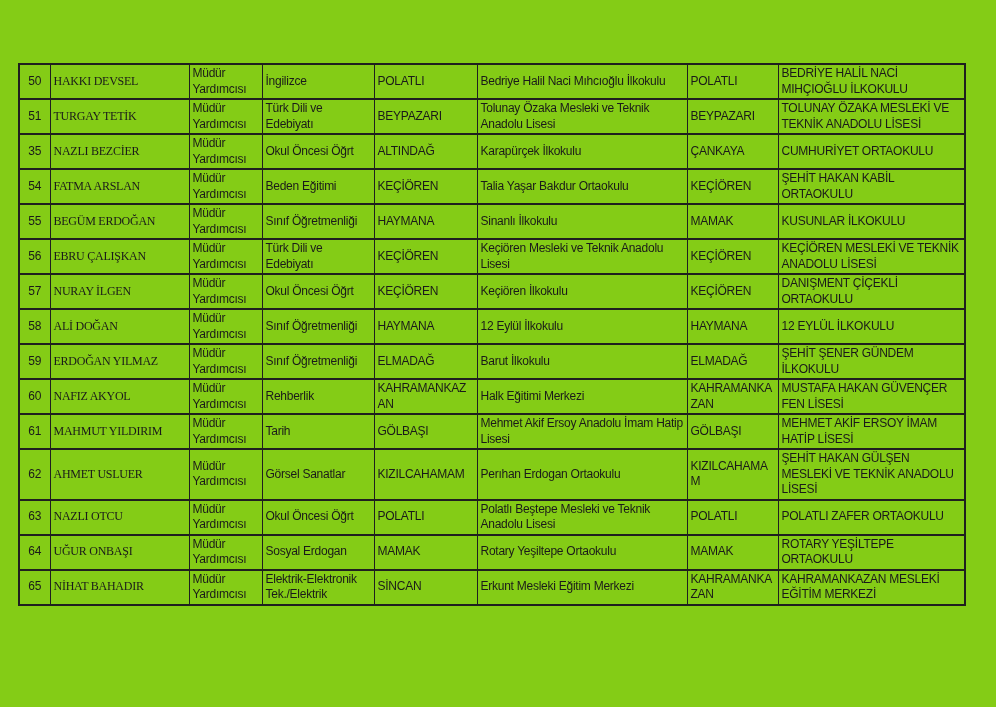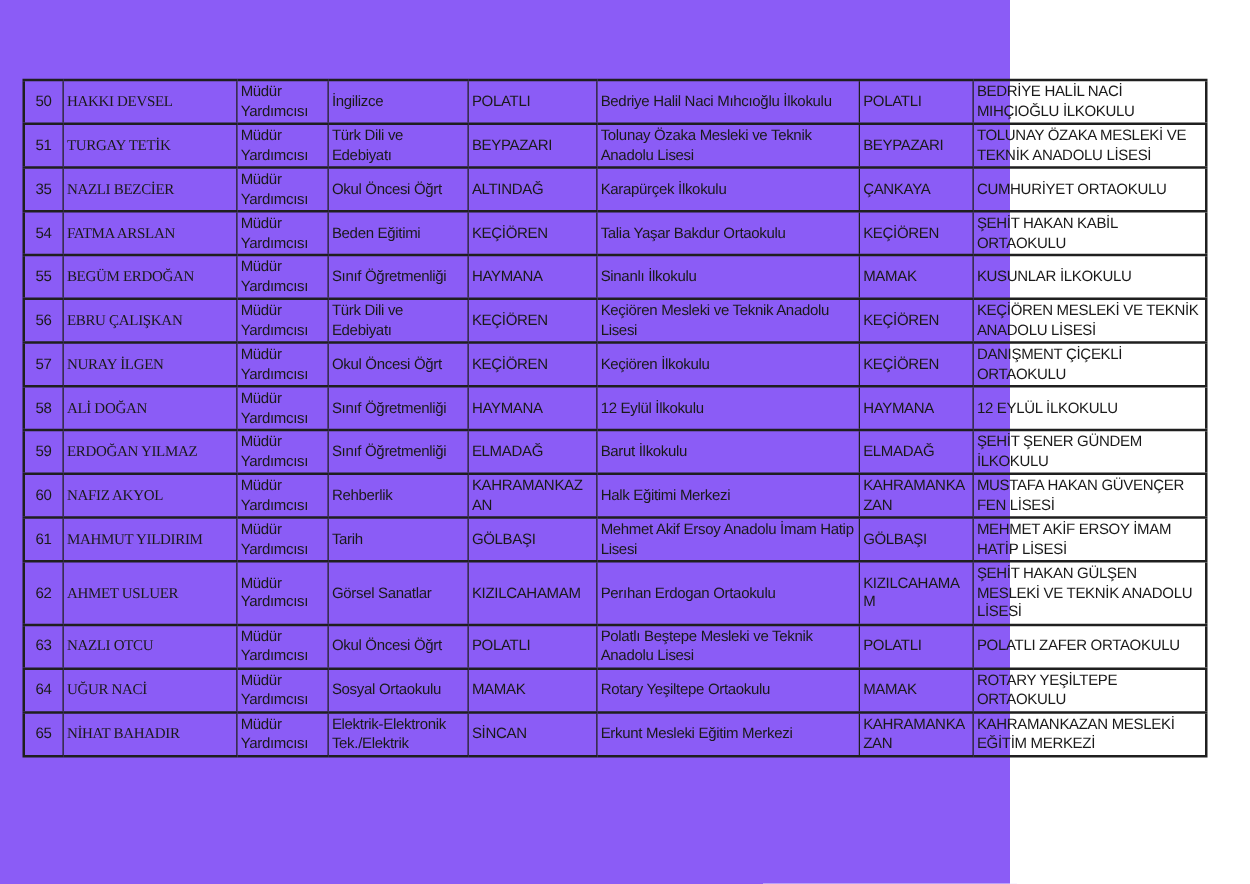--- a/index.html
+++ b/index.html
@@ -9,23 +9,23 @@
   }
   body {
     width: 1000px;
     height: 707px;
     font-family: "Liberation Sans", sans-serif;
     color: #1a1a1a;
     overflow: hidden;
   }
   .page {
     position: relative;
-    width: 808px;
+    width: 996px;
     height: 707px;
-    background: #8b5cf6;
+    background: #84cc16;
   }
   table.assignments {
     position: absolute;
     left: 18px;
     top: 63px;
     border-collapse: collapse;
     table-layout: fixed;
     width: 946px;
     border: 2px solid #1f1f1f;
   }
@@ -198,23 +198,23 @@
     <td class="c-name">NAZLI OTCU</td>
     <td class="c-title">Müdür Yardımcısı</td>
     <td class="c-branch">Okul Öncesi Öğrt</td>
     <td class="c-dist1">POLATLI</td>
     <td class="c-school1">Polatlı Beştepe Mesleki ve Teknik Anadolu Lisesi</td>
     <td class="c-dist2">POLATLI</td>
     <td class="c-school2">POLATLI ZAFER ORTAOKULU</td>
   </tr>
         <tr>
     <td class="c-no">64</td>
-    <td class="c-name">UĞUR NACİ</td>
-    <td class="c-title">Müdür Yardımcısı</td>
-    <td class="c-branch">Sosyal Ortaokulu</td>
+    <td class="c-name">UĞUR ONBAŞI</td>
+    <td class="c-title">Müdür Yardımcısı</td>
+    <td class="c-branch">Sosyal Erdogan</td>
     <td class="c-dist1">MAMAK</td>
     <td class="c-school1">Rotary Yeşiltepe Ortaokulu</td>
     <td class="c-dist2">MAMAK</td>
     <td class="c-school2">ROTARY YEŞİLTEPE ORTAOKULU</td>
   </tr>
         <tr>
     <td class="c-no">65</td>
     <td class="c-name">NİHAT BAHADIR</td>
     <td class="c-title">Müdür Yardımcısı</td>
     <td class="c-branch">Elektrik-Elektronik Tek./Elektrik</td>

